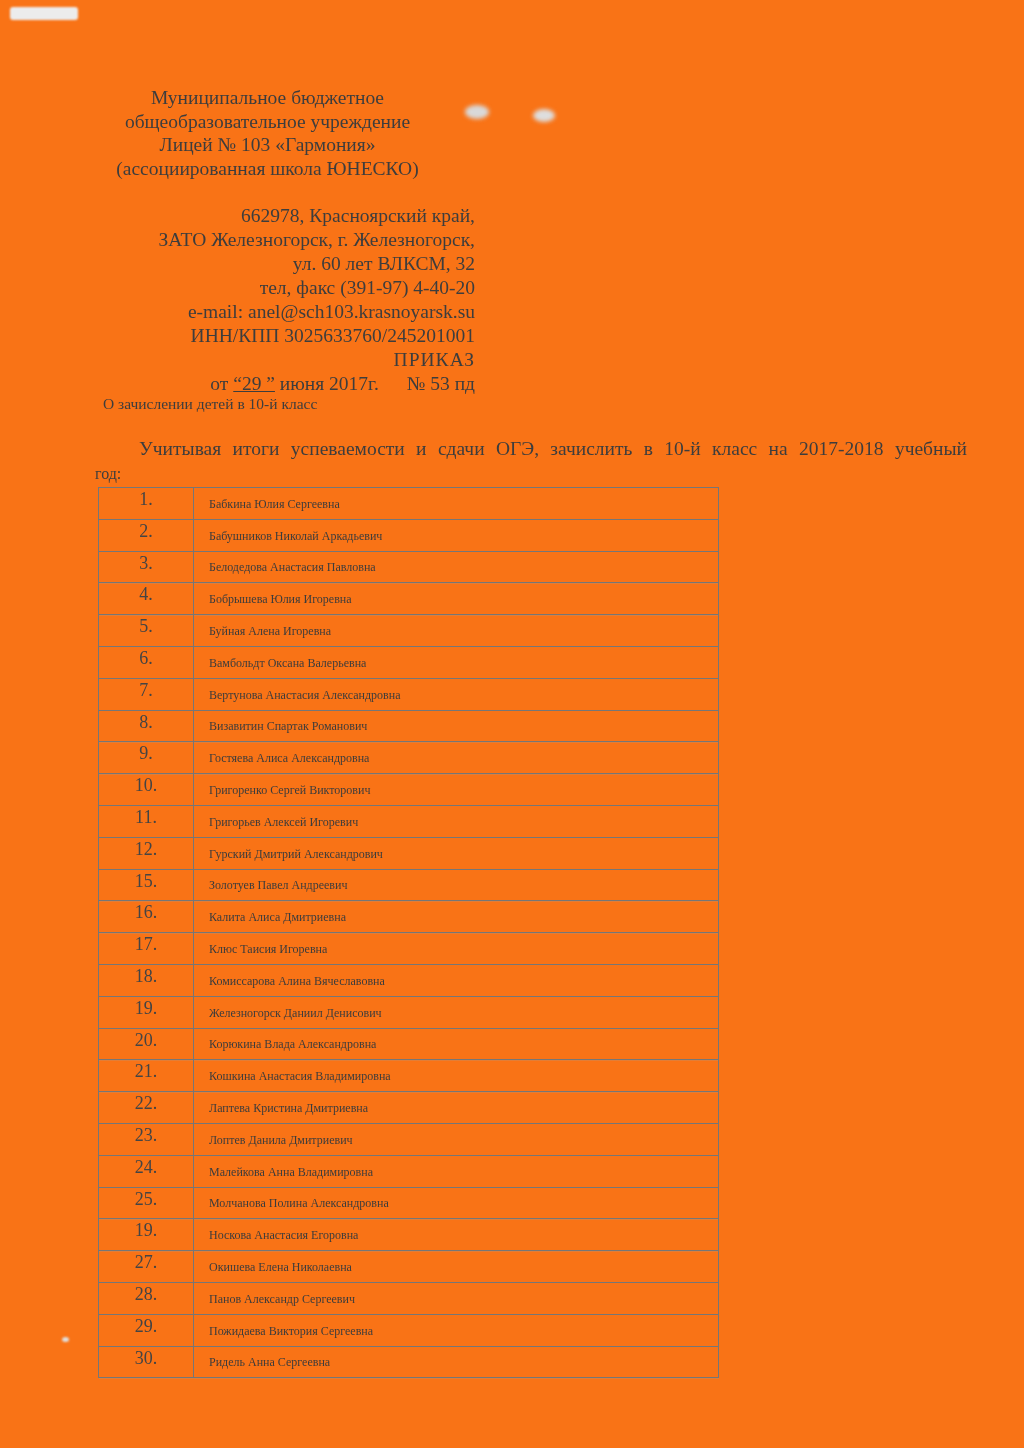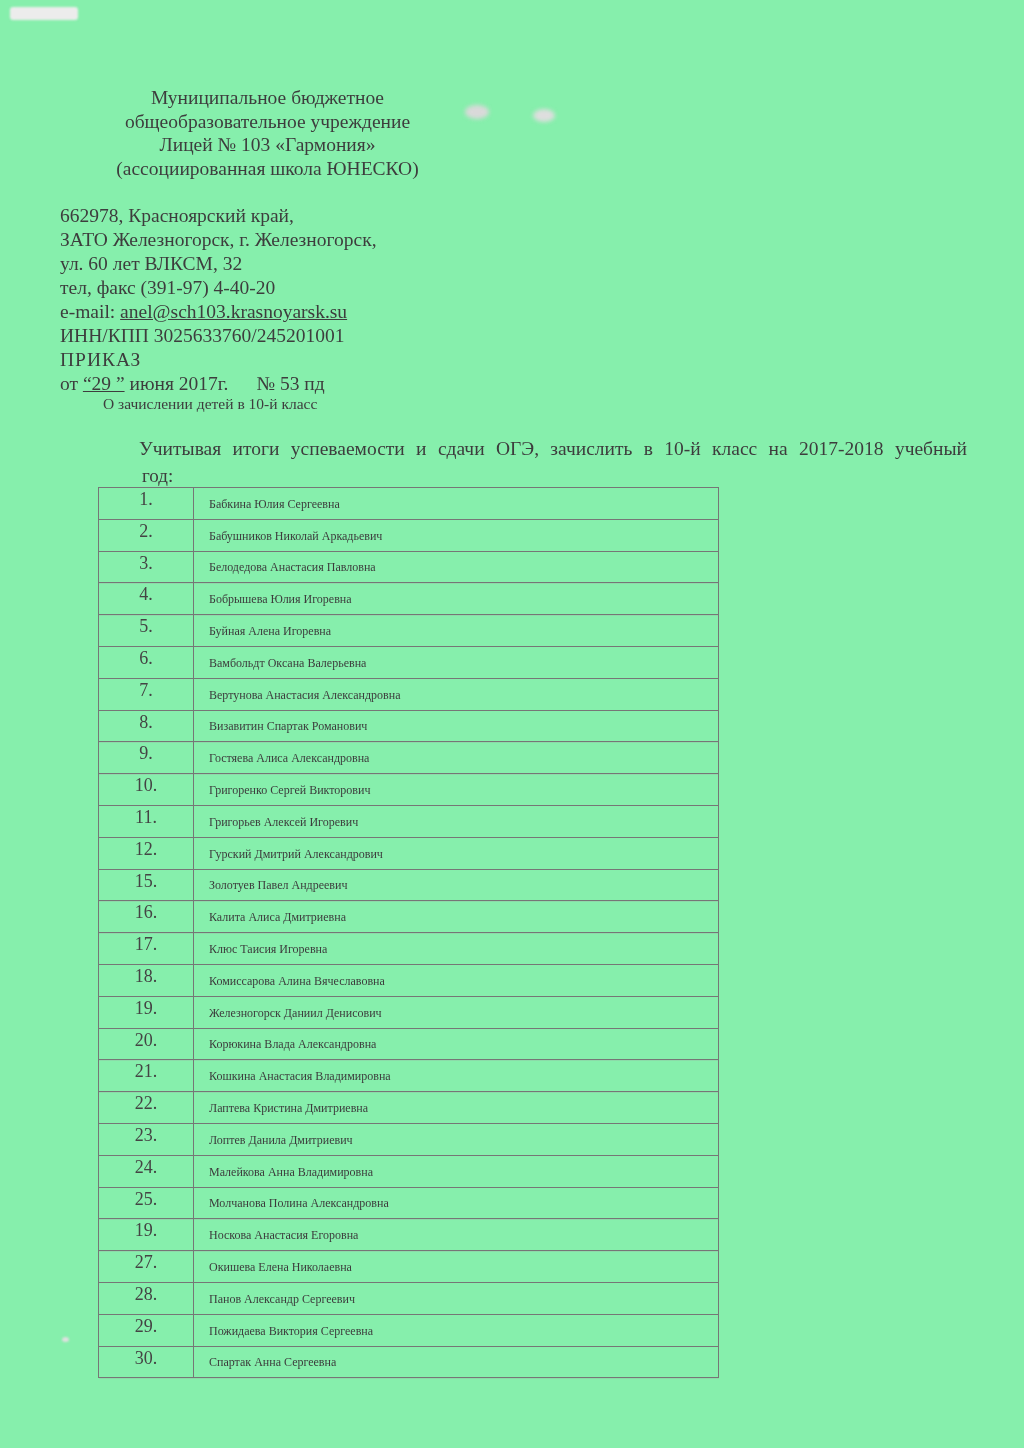--- a/index.html
+++ b/index.html
@@ -2,46 +2,46 @@
 <html><head>
 <meta charset="utf-8">
 <style>
   html, body { margin: 0; padding: 0; }
   body { background: #ffffff; }
 
   .page {
     position: relative;
     width: 1024px;
     height: 1448px;
-    background: #86efac;
+    background: #f97316;
     font-family: "Liberation Serif", "DejaVu Serif", serif;
     color: #3d3d3d;
     overflow: hidden;
   }
 
   
   .org-block {
     position: absolute;
     left: 60px; top: 86px;
     width: 415px;
     text-align: center;
     font-size: 19.5px;
     line-height: 23.6px;
   }
 
   .addr-block {
     position: absolute;
     left: 60px; top: 204px;
     width: 415px;
-    text-align: left;
+    text-align: right;
     font-size: 19.5px;
     line-height: 24px;
   }
 
-  .email-underline { text-decoration: underline; }
+  .email-underline { }
 
   .order-title-line { letter-spacing: 1px; }
 
   .date-underline { text-decoration: underline; }
   .order-number { margin-left: 28px; }
 
   .subject-line {
     position: absolute;
     left: 95px; top: 394px;
     font-size: 15.5px;
@@ -56,22 +56,21 @@
     width: 872px;
     font-size: 19.5px;
     text-indent: 44px;
     text-align: justify;
     text-align-last: justify;
     white-space: nowrap;
   }
   .body-line2 {
     position: absolute;
     left: 95px; top: 465px;
-    font-size: 19px;
-    margin-left: 47px;
+    font-size: 16px;
   }
 
   
   .students-table {
     position: absolute;
     left: 98px; top: 487px;
     width: 621px;
     border-collapse: collapse;
     table-layout: fixed;
   }
@@ -287,18 +286,18 @@
           <td class="cell-name">Панов Александр Сергеевич</td>
         </tr>
 
         <tr>
           <td class="cell-num">29.</td>
           <td class="cell-name">Пожидаева Виктория Сергеевна</td>
         </tr>
 
         <tr>
           <td class="cell-num">30.</td>
-          <td class="cell-name">Спартак Анна Сергеевна</td>
+          <td class="cell-name">Ридель Анна Сергеевна</td>
         </tr>
       </tbody>
   </table>
 
 </div>
 
 </body></html>

